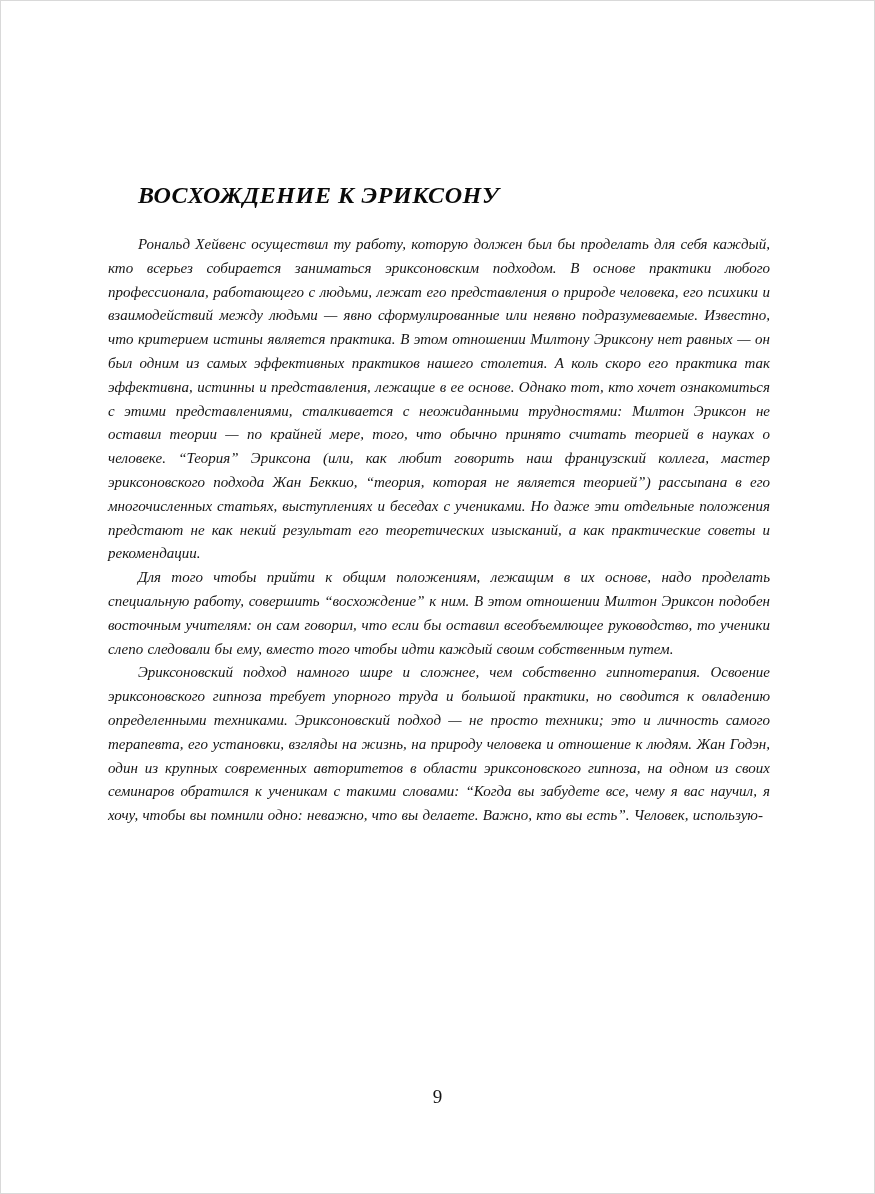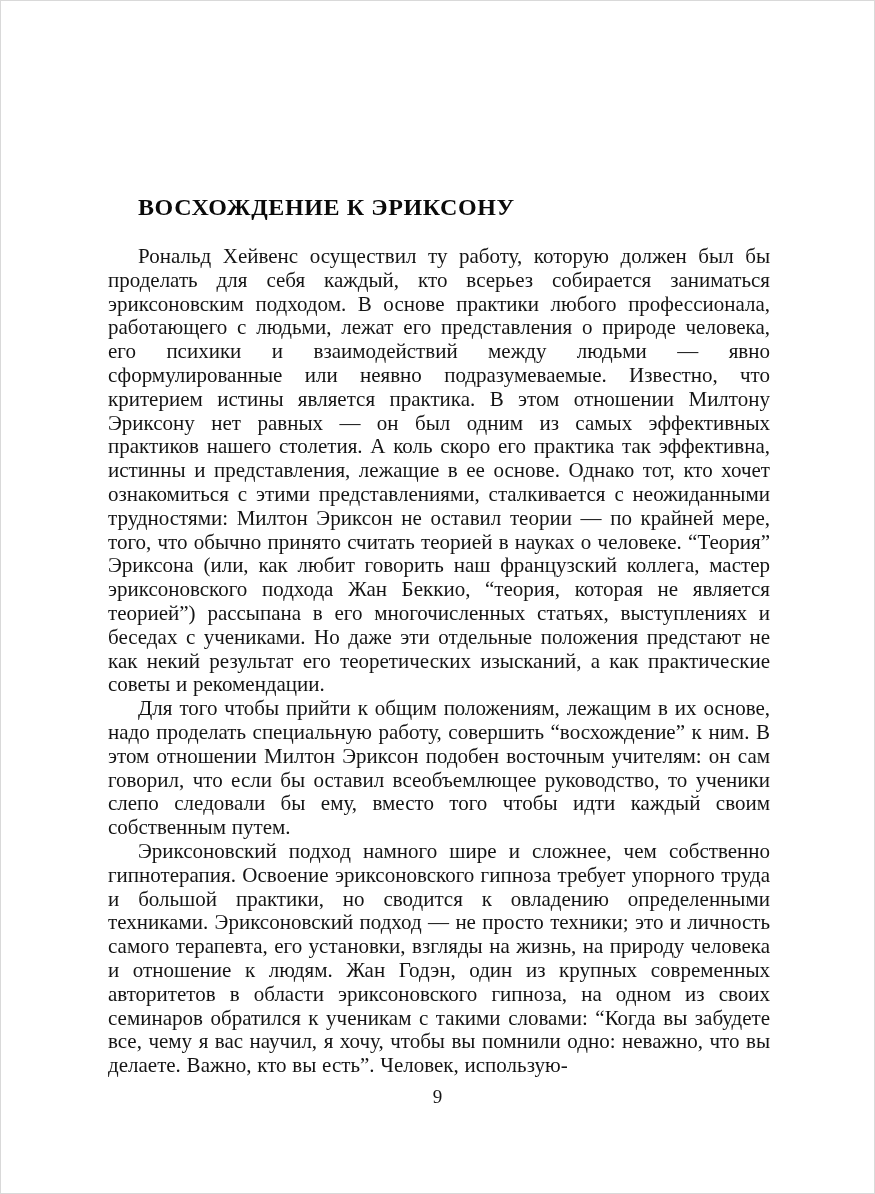--- a/index.html
+++ b/index.html
@@ -14,34 +14,35 @@
     box-sizing: border-box;
     background: #ffffff;
     border: 1px solid #d9d9d9;
     overflow: hidden;
     font-family: "Liberation Serif", "DejaVu Serif", serif;
     color: #111111;
   }
   .text-block {
     position: absolute;
     left: 107px;
-    top: 193px;
+    top: 181px;
     width: 662px;
+    font-style: italic;
   }
   .chapter-title {
     font-family: "Liberation Serif", "DejaVu Serif", serif;
     font-size: 24px;
     font-weight: bold;
     letter-spacing: 0.6px;
     margin: 0 0 24px 30px;
     color: #0a0a0a;
   }
   .para {
     margin: 0;
-    font-size: 21px;
+    font-size: 15px;
     line-height: 23.8px;
     text-align: justify;
     text-indent: 30px;
     color: #141414;
     word-spacing: 0.5px;
   }
   .page-number {
     position: absolute;
     left: 0;
     right: 0;

